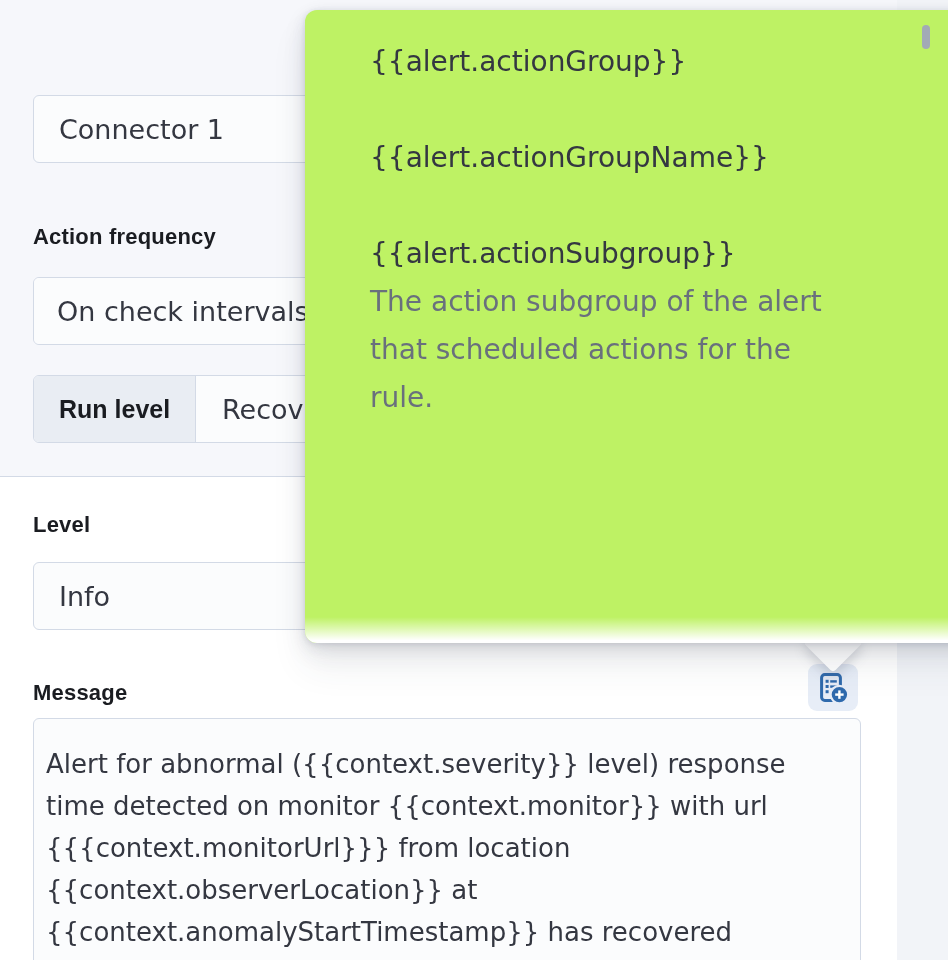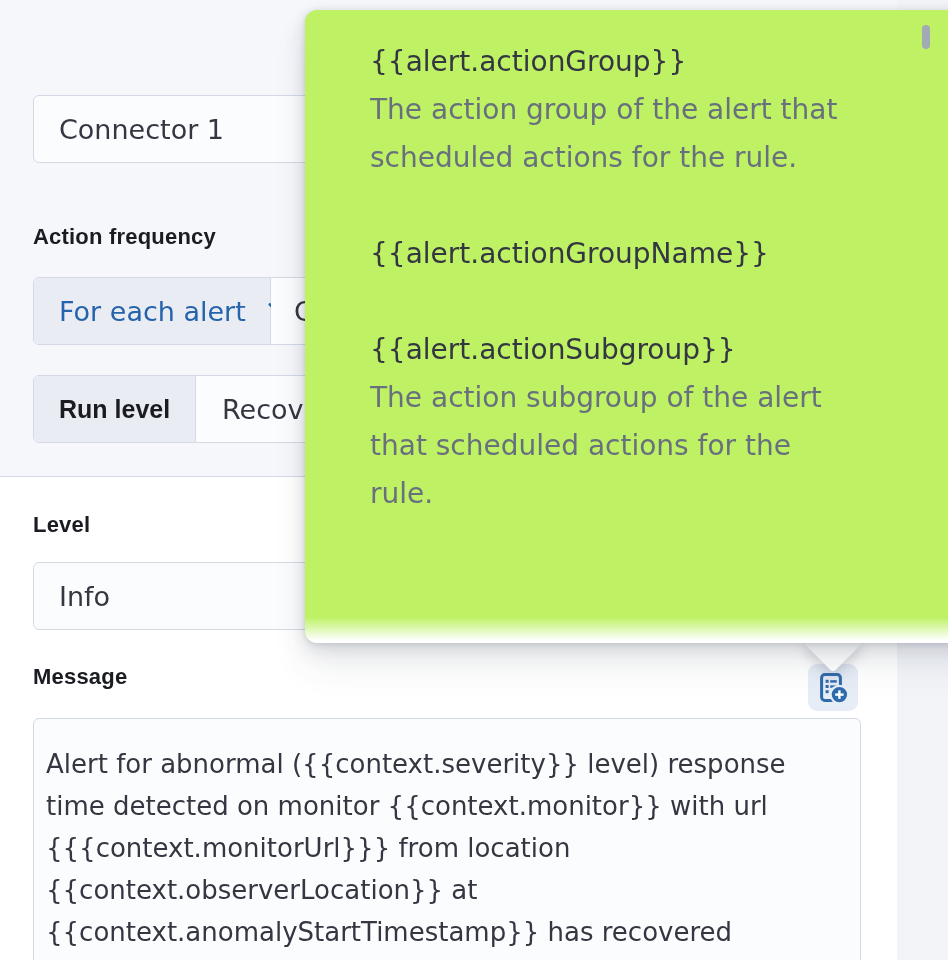--- a/index.html
+++ b/index.html
@@ -85,49 +85,41 @@
   <div class="panel-bottom"></div>
 
 
   <div class="control" style="top:95px;">
     <span class="value-text">Connector 1</span>
   </div>
 
   <div class="form-label" style="top:224px;">Action frequency</div>
 
   <div class="control" style="top:277px;padding:0;">
-    <div class="seg gray" style="width:237px;">
-      <span class="blue-select-text">For each alert</span>
-      <span class="chevron">
-        <svg width="22" height="14" viewBox="0 0 22 14">
-            <polyline points="2,2.5 11,11 20,2.5" fill="none" stroke="#2563ab" stroke-width="3" stroke-linecap="round" stroke-linejoin="round"></polyline>
-          </svg>
-      </span>
-    </div>
     <div class="seg white">
       <span class="value-text" style="padding-left:23px;">On check intervals</span>
     </div>
   </div>
 
   <div class="control" style="top:375px;padding:0;">
     <div class="seg gray" style="width:162px;">
       <span class="prepend-label">Run level</span>
     </div>
     <div class="seg white">
       <span class="value-text" style="padding-left:26px;">Recovered</span>
     </div>
   </div>
 
   <div class="form-label" style="top:512px;">Level</div>
 
   <div class="control" style="top:562px;">
     <span class="value-text">Info</span>
   </div>
 
-  <div class="form-label" style="top:664px;">Message</div>
+  <div class="form-label" style="top:680px;">Message</div>
 
   <button class="add-var-btn">
     <span style="display:flex;">
       <svg width="32" height="32" viewBox="0 0 16 16">
         <rect x="2.3" y="1.3" width="9.4" height="12.9" rx="1.6" fill="none" stroke="#2f6aad" stroke-width="1.5"></rect>
         <rect x="4.3" y="3.9" width="1.5" height="1.5" fill="#2f6aad"></rect>
         <rect x="6.6" y="4.1" width="3.3" height="1.2" fill="#2f6aad"></rect>
         <rect x="4.3" y="6.5" width="1.5" height="1.5" fill="#2f6aad"></rect>
         <rect x="6.6" y="6.7" width="3.3" height="1.2" fill="#2f6aad"></rect>
         <rect x="4.3" y="9.1" width="1.5" height="1.5" fill="#2f6aad"></rect>
@@ -139,21 +131,20 @@
   </button>
 
   <textarea class="message-area" spellcheck="false" style="">Alert for abnormal ({{context.severity}} level) response time detected on monitor {{context.monitor}} with url {{{context.monitorUrl}}} from location {{context.observerLocation}} at {{context.anomalyStartTimestamp}} has recovered</textarea>
 
   <div class="popover-arrow"></div>
 
   <div class="popover">
     <div class="popover-content">
       <div class="var-item">
         <div class="var-name">{{alert.actionGroup}}</div>
-        <div class="var-desc">The action group of the alert that scheduled actions for the rule.</div>
       </div>
       <div class="var-item">
         <div class="var-name">{{alert.actionGroupName}}</div>
       </div>
       <div class="var-item">
         <div class="var-name">{{alert.actionSubgroup}}</div>
         <div class="var-desc">The action subgroup of the alert that scheduled actions for the rule.</div>
       </div>
     </div>
     <div class="popover-fade"></div>

